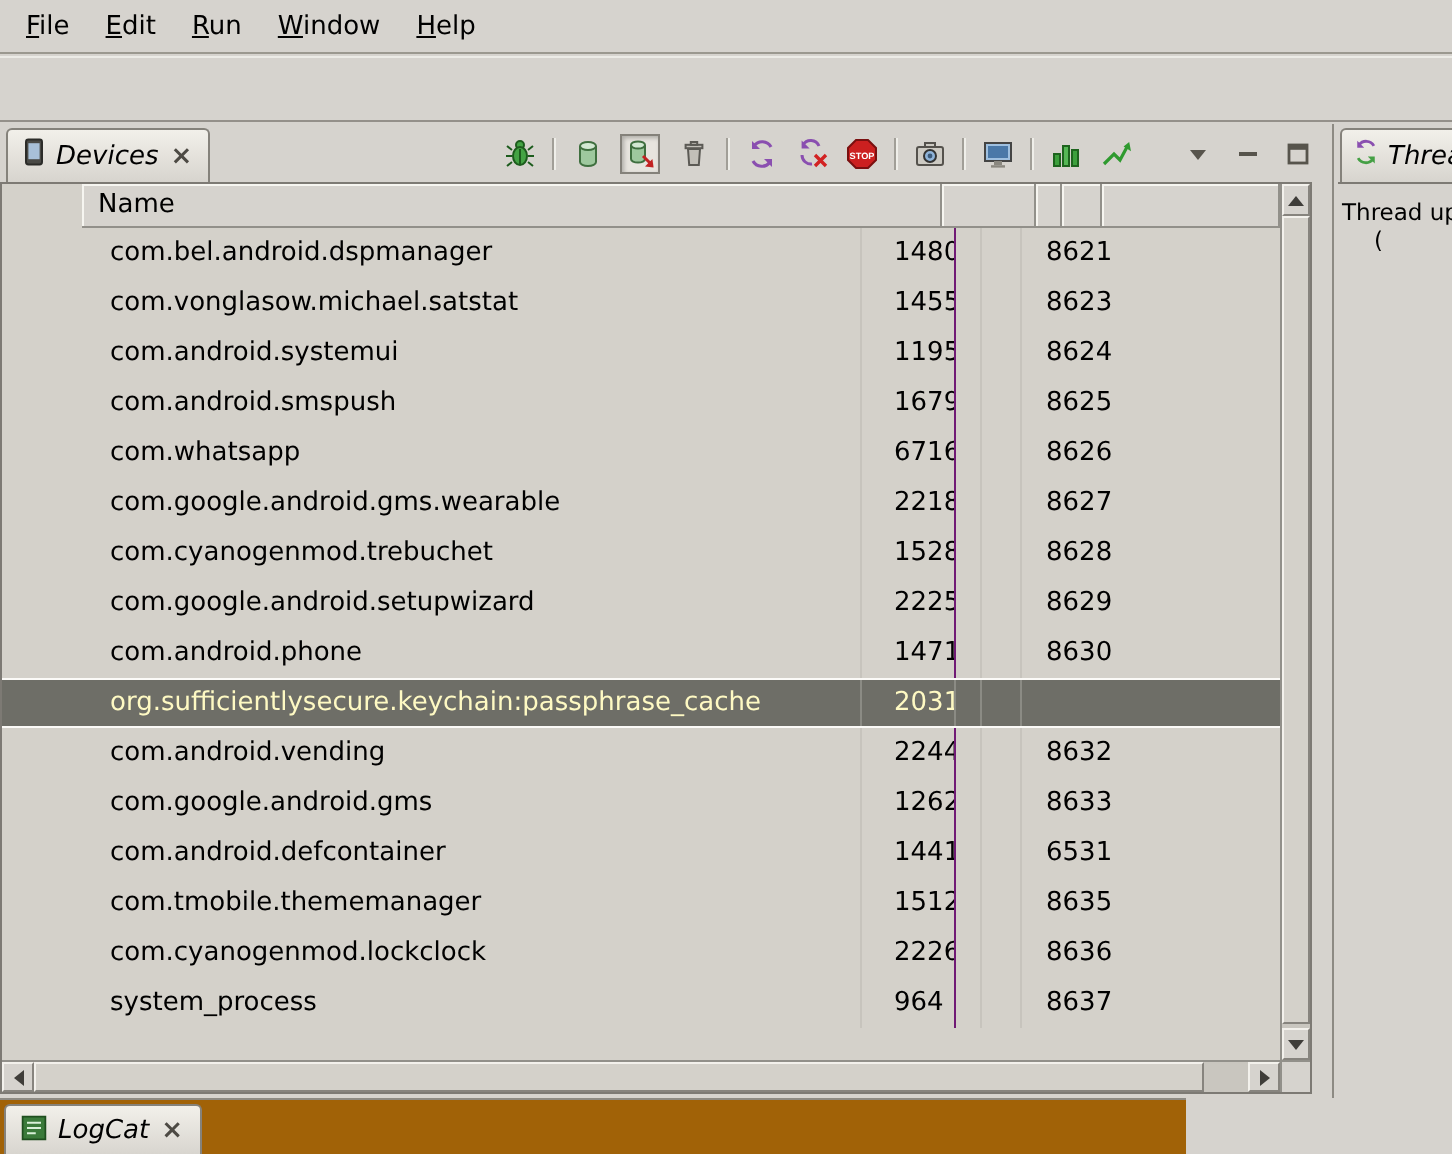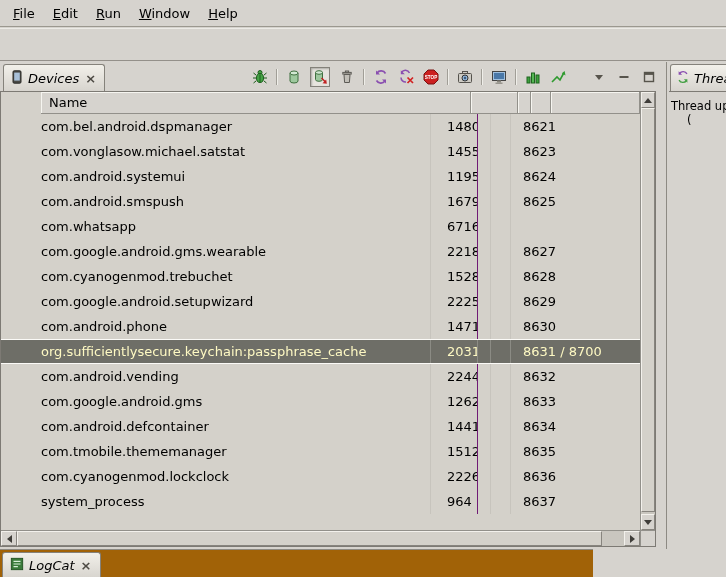--- a/index.html
+++ b/index.html
@@ -65,21 +65,21 @@
     background:#d6d3ce; border-right:1px solid #92908a; border-bottom:1px solid #92908a;
     box-shadow:inset 1px 1px 0 #f6f5f0;
     display:flex; align-items:center; padding-left:8px; overflow:hidden;
   }
   .tbody { position:absolute; left:0; top:22px; width:639px; height:416px; overflow:hidden; }
   .row {
     display:grid; grid-template-columns:430px 47px 13px 20px 1fr;
     height:25px; line-height:25px;
   }
   .cell { overflow:hidden; white-space:nowrap; }
-  .cell.name { padding-left:40px; border-right:1px solid #c7c4bd; }
+  .cell.name { padding-left:54px; border-right:1px solid #c7c4bd; }
   .cell.pid  { padding-left:16px; border-right:1px solid #701a75; }
   .cell.c3, .cell.c4 { border-right:1px solid #c7c4bd; }
   .cell.port { padding-left:12px; }
   .row.sel {
     background:#6e6e67; color:#fef9c3;
     border-top:1px solid #fbfaf7; border-bottom:1px solid #fbfaf7;
     line-height:23px;
   }
   .row.sel .cell { border-right-color:#8b8b84; }
   
@@ -305,20 +305,21 @@
             <div class="cell pid">1679</div>
             <div class="cell c3"></div>
             <div class="cell c4"></div>
             <div class="cell port">8625</div>
           </div>
           <div class="row">
             <div class="cell name">com.whatsapp</div>
             <div class="cell pid">6716</div>
             <div class="cell c3"></div>
             <div class="cell c4"></div>
+            <div class="cell port">8626</div>
           </div>
           <div class="row">
             <div class="cell name">com.google.android.gms.wearable</div>
             <div class="cell pid">22185</div>
             <div class="cell c3"></div>
             <div class="cell c4"></div>
             <div class="cell port">8627</div>
           </div>
           <div class="row">
             <div class="cell name">com.cyanogenmod.trebuchet</div>
@@ -339,42 +340,41 @@
             <div class="cell pid">1471</div>
             <div class="cell c3"></div>
             <div class="cell c4"></div>
             <div class="cell port">8630</div>
           </div>
           <div class="row sel">
             <div class="cell name">org.sufficientlysecure.keychain:passphrase_cache</div>
             <div class="cell pid">20311</div>
             <div class="cell c3"></div>
             <div class="cell c4"></div>
-            <div class="cell port">8631 / 8700</div>
           </div>
           <div class="row">
             <div class="cell name">com.android.vending</div>
             <div class="cell pid">22440</div>
             <div class="cell c3"></div>
             <div class="cell c4"></div>
             <div class="cell port">8632</div>
           </div>
           <div class="row">
             <div class="cell name">com.google.android.gms</div>
             <div class="cell pid">12623</div>
             <div class="cell c3"></div>
             <div class="cell c4"></div>
             <div class="cell port">8633</div>
           </div>
           <div class="row">
             <div class="cell name">com.android.defcontainer</div>
             <div class="cell pid">14411</div>
             <div class="cell c3"></div>
             <div class="cell c4"></div>
-            <div class="cell port">8634</div>
+            <div class="cell port">6531</div>
           </div>
           <div class="row">
             <div class="cell name">com.tmobile.thememanager</div>
             <div class="cell pid">1512</div>
             <div class="cell c3"></div>
             <div class="cell c4"></div>
             <div class="cell port">8635</div>
           </div>
           <div class="row">
             <div class="cell name">com.cyanogenmod.lockclock</div>

